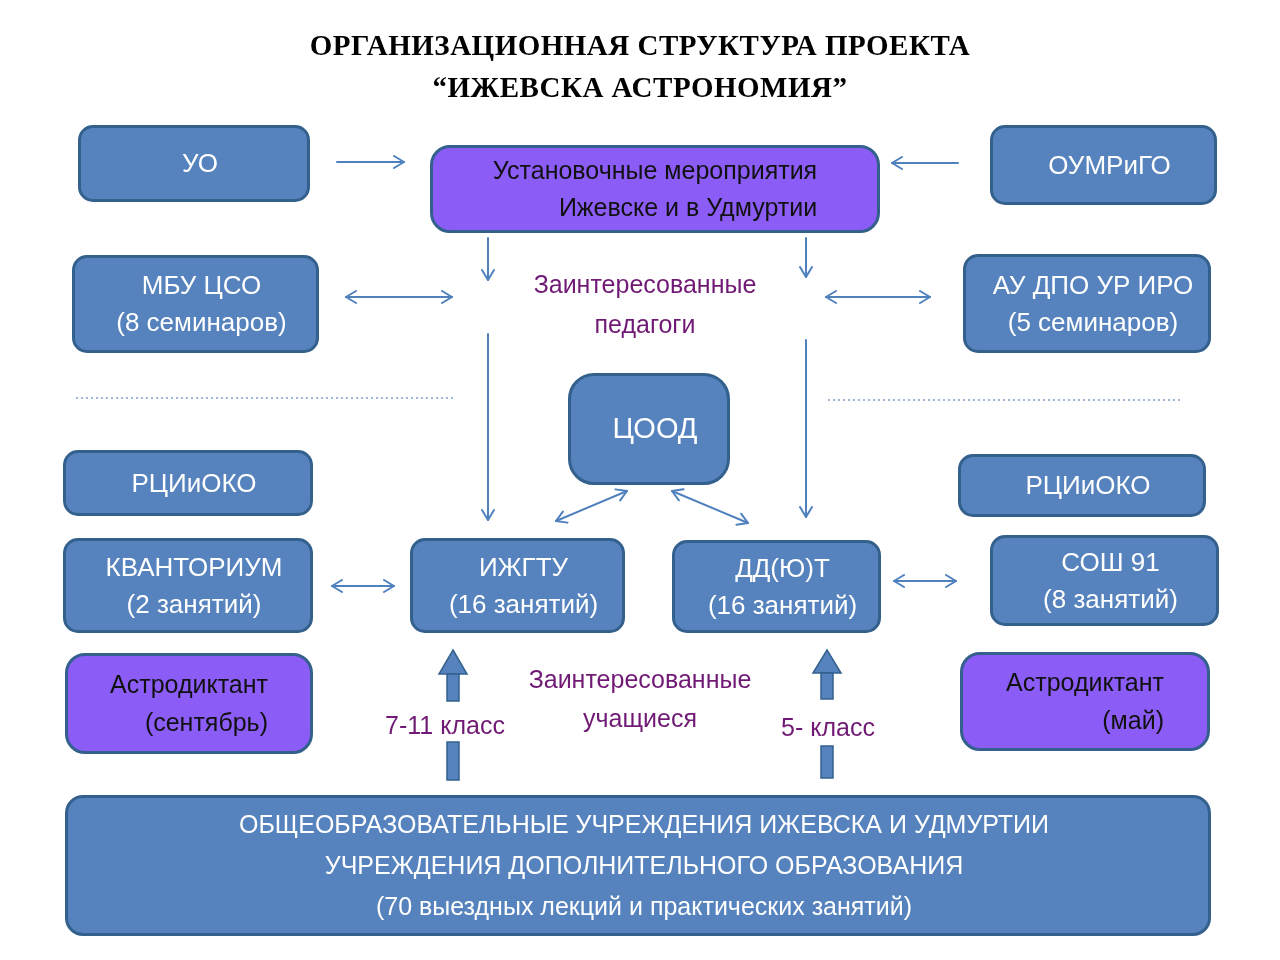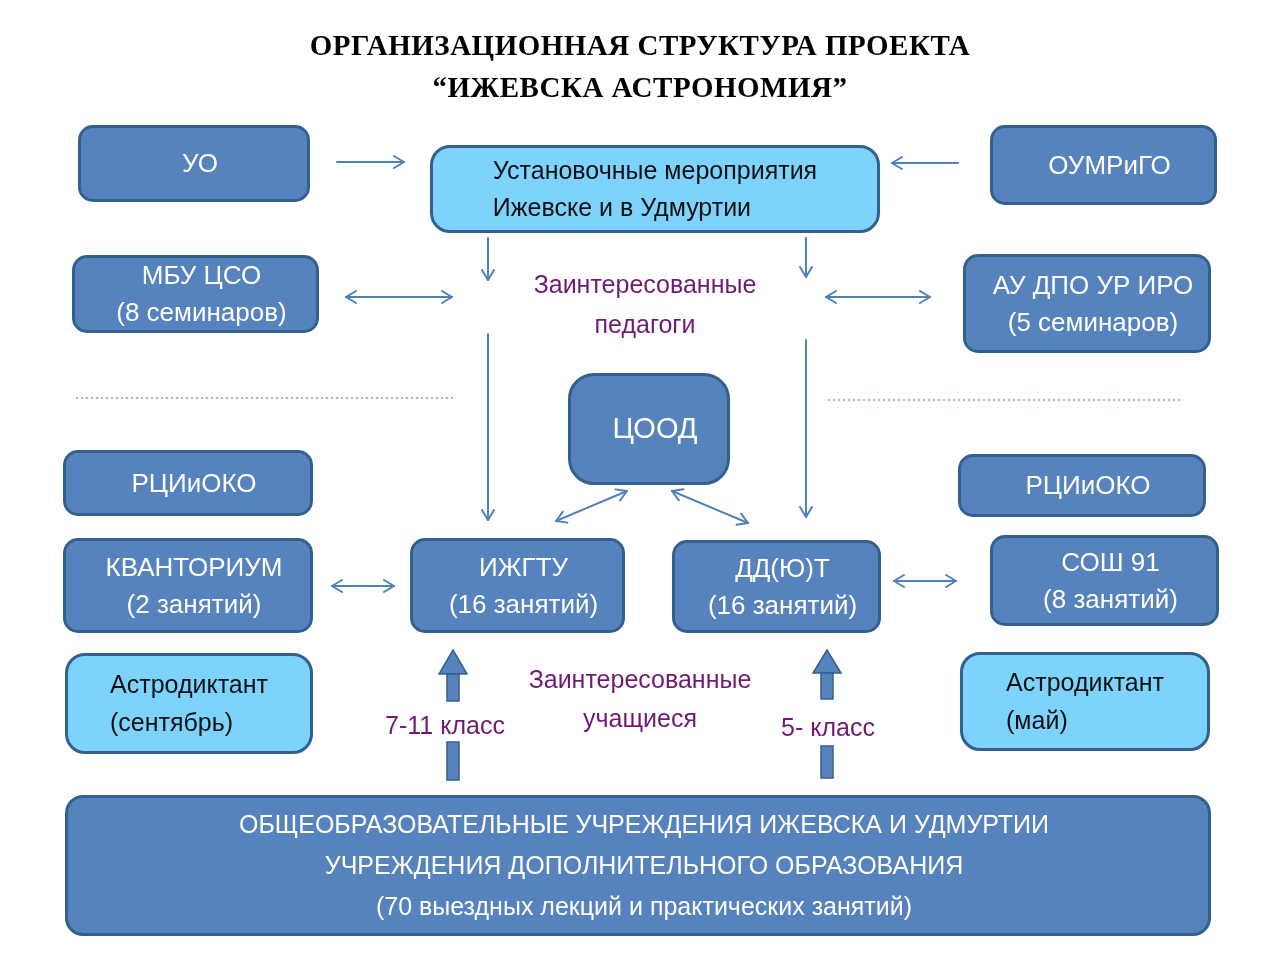--- a/index.html
+++ b/index.html
@@ -13,22 +13,22 @@
     font-size:29px;line-height:42px;letter-spacing:0.5px;
   }
   .bnode{
     position:absolute;display:flex;align-items:center;justify-content:center;
     background:var(--box-fill);border:3px solid var(--box-border);
     border-radius:15px;color:#ffffff;text-align:center;
     font-size:26px;line-height:1.42;white-space:pre-line;box-sizing:border-box;padding-left:12px;
   }
   .wnode{
     position:absolute;display:flex;align-items:center;justify-content:center;
-    background:#7dd3fc;border:3px solid var(--box-border);
-    border-radius:20px;color:#111;text-align:left;
+    background:#8b5cf6;border:3px solid var(--box-border);
+    border-radius:20px;color:#111;text-align:right;
     font-size:25px;line-height:1.5;white-space:pre-line;box-sizing:border-box;
   }
   .cood{font-size:29px;border-radius:26px;text-align:center;}
   .bigbottom{font-size:25px;line-height:41px;border-radius:18px;}
   .flabel{
     position:absolute;text-align:center;color:#701a75;
     font-size:25px;line-height:40px;white-space:pre-line;
   }
   svg.overlay{position:absolute;left:0;top:0;pointer-events:none;}
   .arr{stroke:var(--arrow);stroke-width:2;fill:none;stroke-linecap:round;}
@@ -87,21 +87,21 @@
       <rect class="thick" x="821" y="673" width="12" height="26"></rect>
       <rect class="thick" x="821" y="746" width="12" height="32"></rect>
     </g>
   </svg>
 
   <div class="bnode" style="left:78px;top:125px;width:232px;height:77px">УО</div>
   <div class="wnode" style="left:430px;top:145px;width:450px;height:88px">Установочные мероприятия
 Ижевске и в Удмуртии</div>
   <div class="bnode" style="left:990px;top:125px;width:227px;height:80px">ОУМРиГО</div>
 
-  <div class="bnode" style="left:72px;top:255px;width:247px;height:78px">МБУ ЦСО
+  <div class="bnode" style="left:72px;top:255px;width:247px;height:98px">МБУ ЦСО
 (8 семинаров)</div>
   <div class="flabel" style="left:482px;top:264px;width:326px">Заинтересованные
 педагоги</div>
   <div class="bnode" style="left:963px;top:254px;width:248px;height:99px">АУ ДПО УР ИРО
 (5 семинаров)</div>
 
   <div class="bnode cood" style="left:568px;top:373px;width:162px;height:112px">ЦООД</div>
   <div class="bnode" style="left:63px;top:450px;width:250px;height:66px">РЦИиОКО</div>
   <div class="bnode" style="left:958px;top:454px;width:248px;height:63px">РЦИиОКО</div>
 

